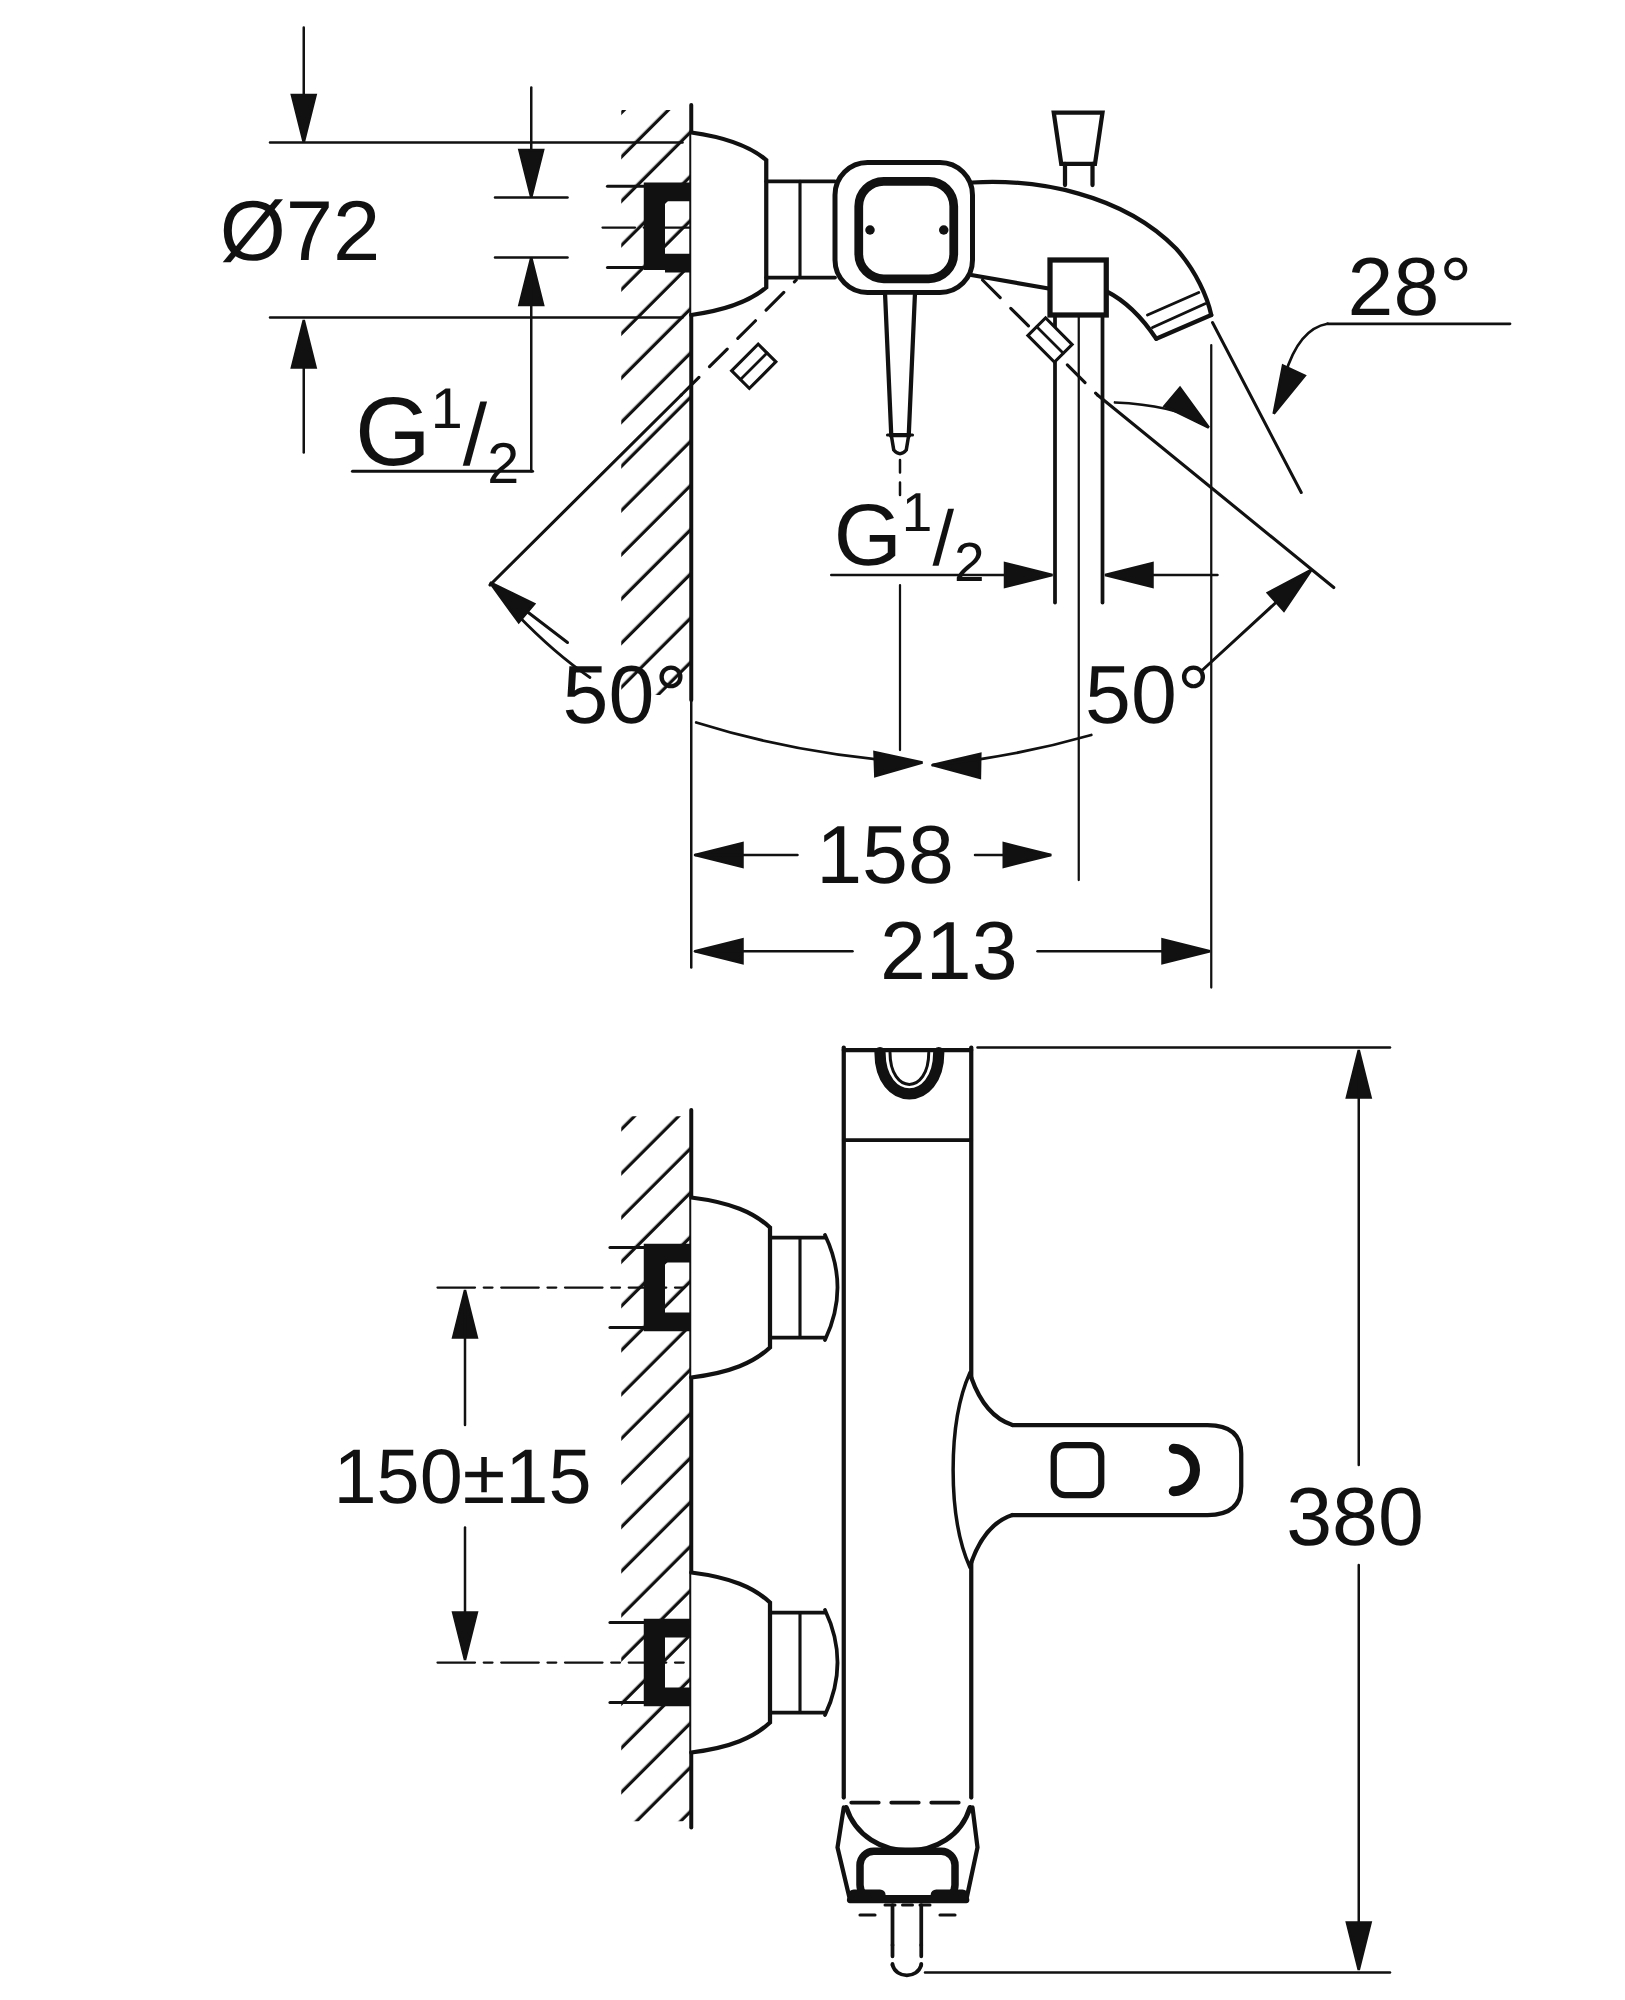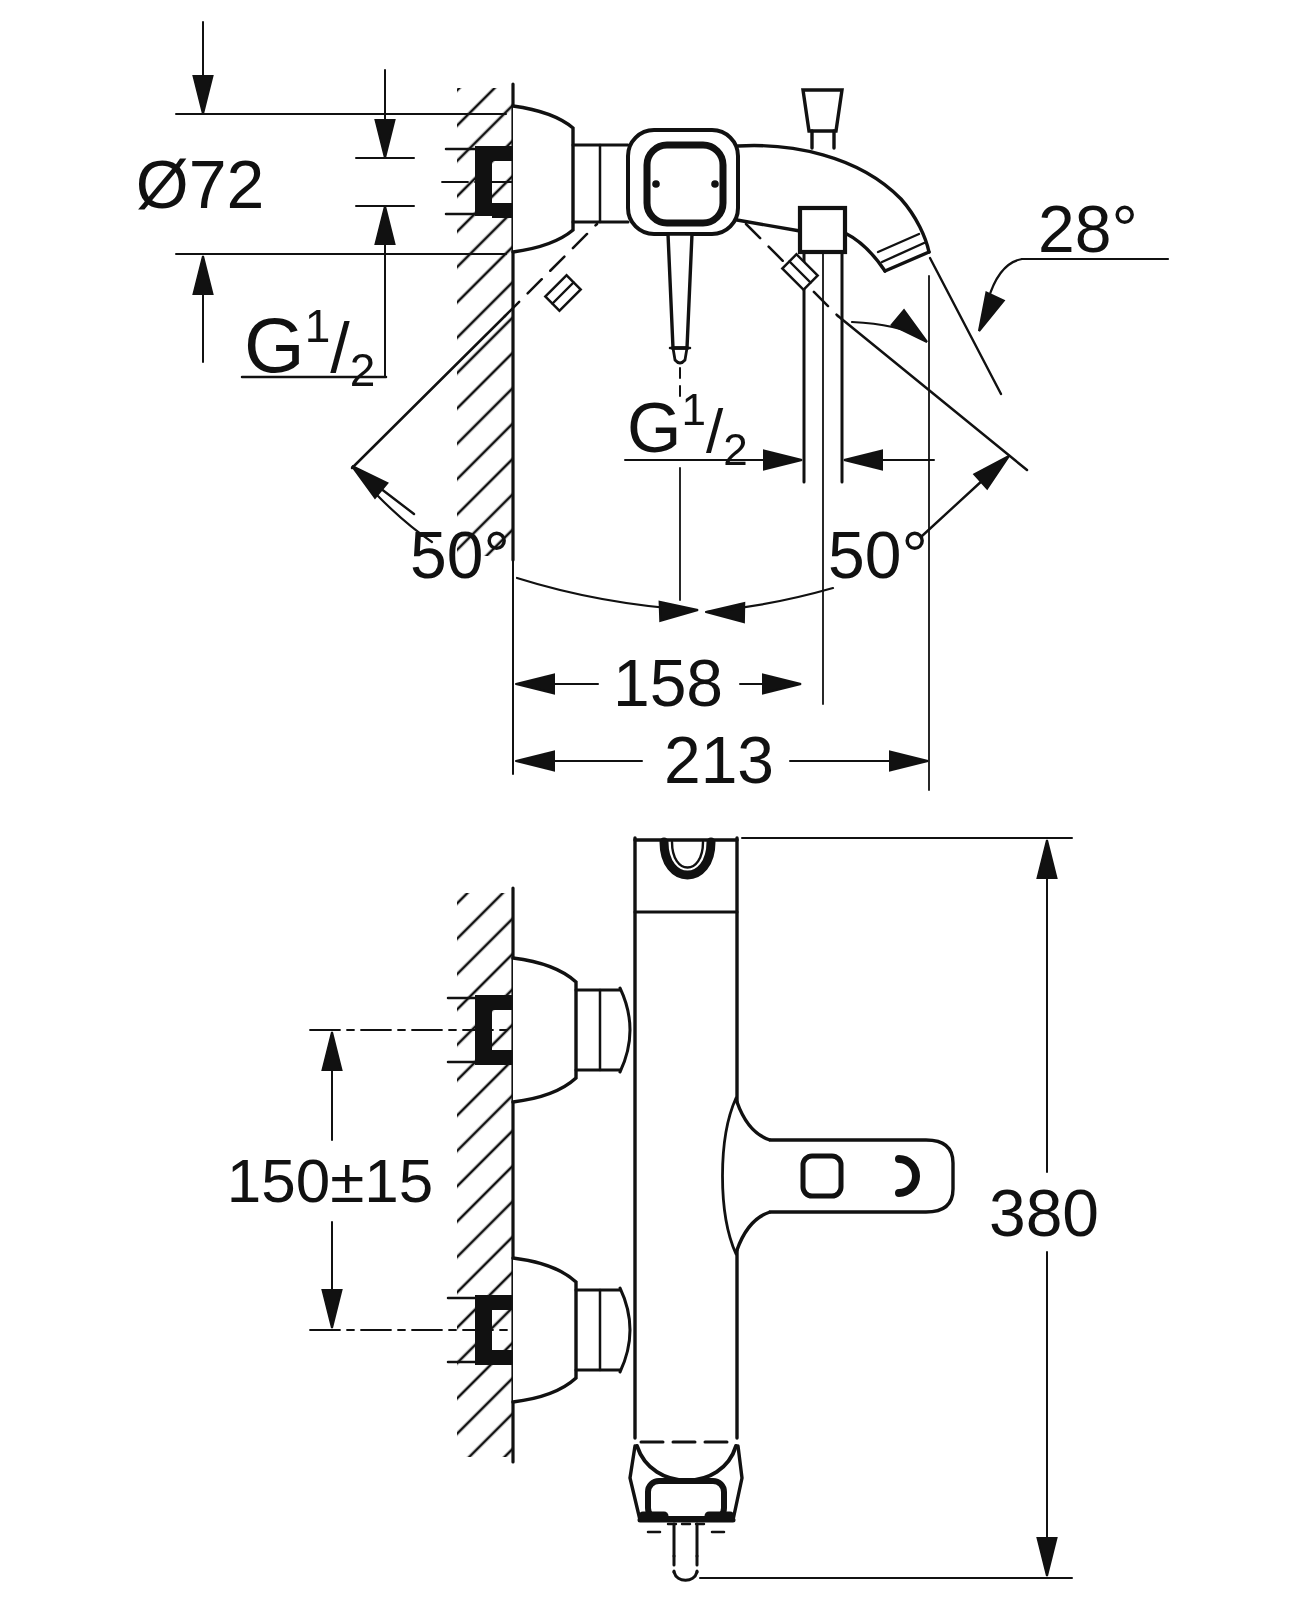--- a/index.html
+++ b/index.html
@@ -1,18 +1,19 @@
 <!DOCTYPE html>
 <html><head>
 <meta charset="utf-8">
 <style>
   html,body{margin:0;padding:0;background:#fff;}
   .canvas{
     width:1162px;height:1600px;position:relative;background:#ffffff;
     font-family:"Liberation Sans", sans-serif;
+    padding-left:40px;
   }
   svg{display:block;}
   text{fill:#111;}
 </style>
 </head>
 <body>
 
 <div class="canvas">
 <svg width="1300" height="1600" viewBox="0 0 1300 1600">
   <defs>

